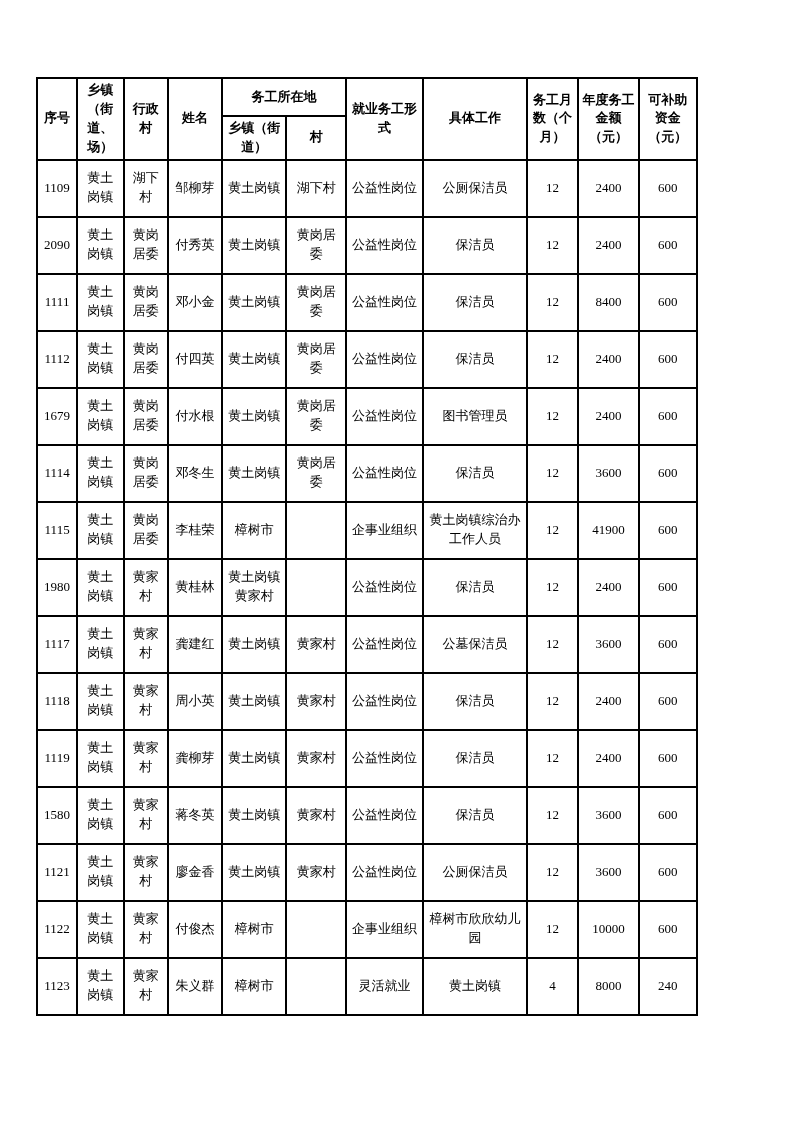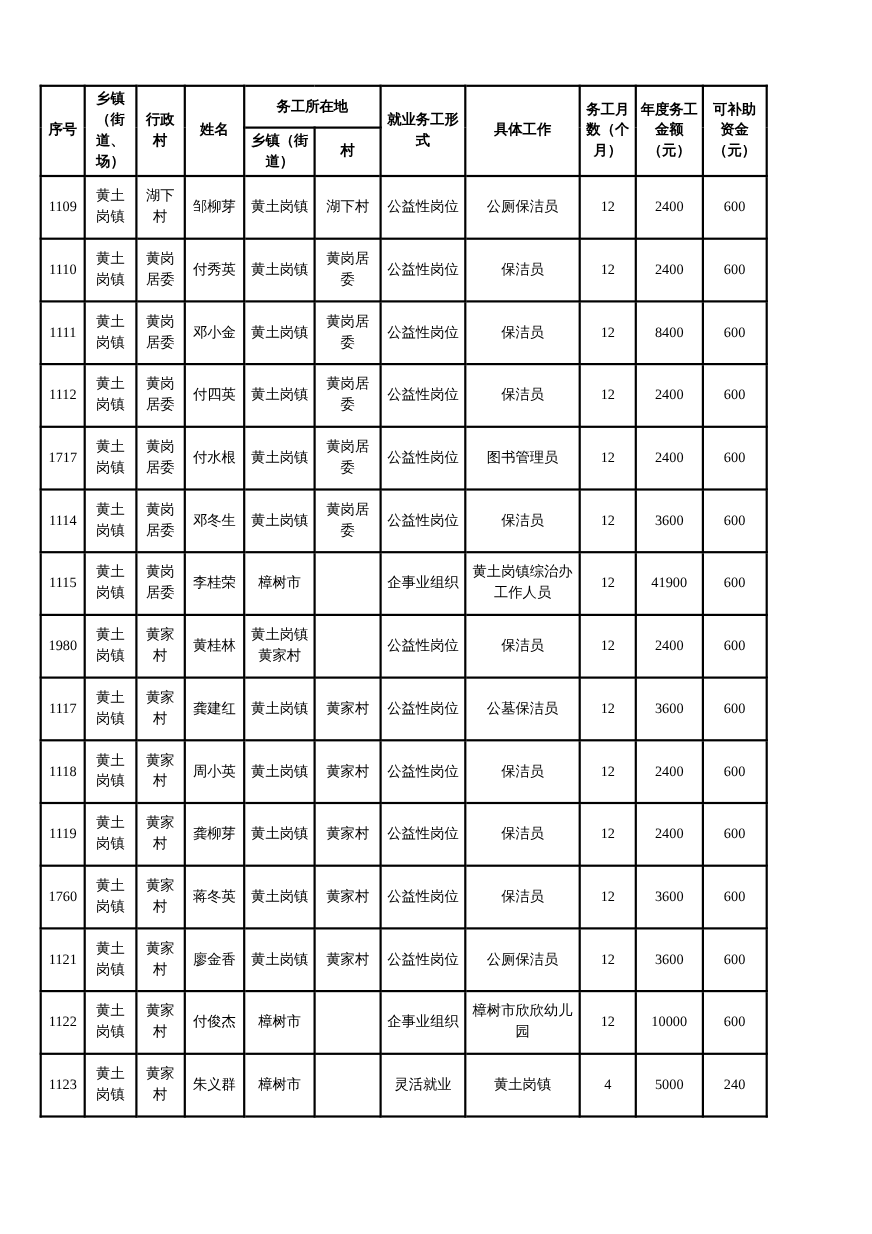--- a/index.html
+++ b/index.html
@@ -86,21 +86,21 @@
           <td>邹柳芽</td>
           <td>黄土岗镇</td>
           <td>湖下村</td>
           <td>公益性岗位</td>
           <td>公厕保洁员</td>
           <td>12</td>
           <td>2400</td>
           <td>600</td>
         </tr>
         <tr>
-          <td>1110</td>
+          <td>2090</td>
           <td>黄土岗镇</td>
           <td>黄岗居委</td>
           <td>付秀英</td>
           <td>黄土岗镇</td>
           <td>黄岗居委</td>
           <td>公益性岗位</td>
           <td>保洁员</td>
           <td>12</td>
           <td>2400</td>
           <td>600</td>
@@ -125,21 +125,21 @@
           <td>付四英</td>
           <td>黄土岗镇</td>
           <td>黄岗居委</td>
           <td>公益性岗位</td>
           <td>保洁员</td>
           <td>12</td>
           <td>2400</td>
           <td>600</td>
         </tr>
         <tr>
-          <td>1717</td>
+          <td>1679</td>
           <td>黄土岗镇</td>
           <td>黄岗居委</td>
           <td>付水根</td>
           <td>黄土岗镇</td>
           <td>黄岗居委</td>
           <td>公益性岗位</td>
           <td>图书管理员</td>
           <td>12</td>
           <td>2400</td>
           <td>600</td>
@@ -216,21 +216,21 @@
           <td>龚柳芽</td>
           <td>黄土岗镇</td>
           <td>黄家村</td>
           <td>公益性岗位</td>
           <td>保洁员</td>
           <td>12</td>
           <td>2400</td>
           <td>600</td>
         </tr>
         <tr>
-          <td>1760</td>
+          <td>1580</td>
           <td>黄土岗镇</td>
           <td>黄家村</td>
           <td>蒋冬英</td>
           <td>黄土岗镇</td>
           <td>黄家村</td>
           <td>公益性岗位</td>
           <td>保洁员</td>
           <td>12</td>
           <td>3600</td>
           <td>600</td>
@@ -264,18 +264,18 @@
         <tr>
           <td>1123</td>
           <td>黄土岗镇</td>
           <td>黄家村</td>
           <td>朱义群</td>
           <td>樟树市</td>
           <td></td>
           <td>灵活就业</td>
           <td>黄土岗镇</td>
           <td>4</td>
-          <td>5000</td>
+          <td>8000</td>
           <td>240</td>
         </tr>
       </tbody>
   </table>
 </div>
 
 </body></html>

